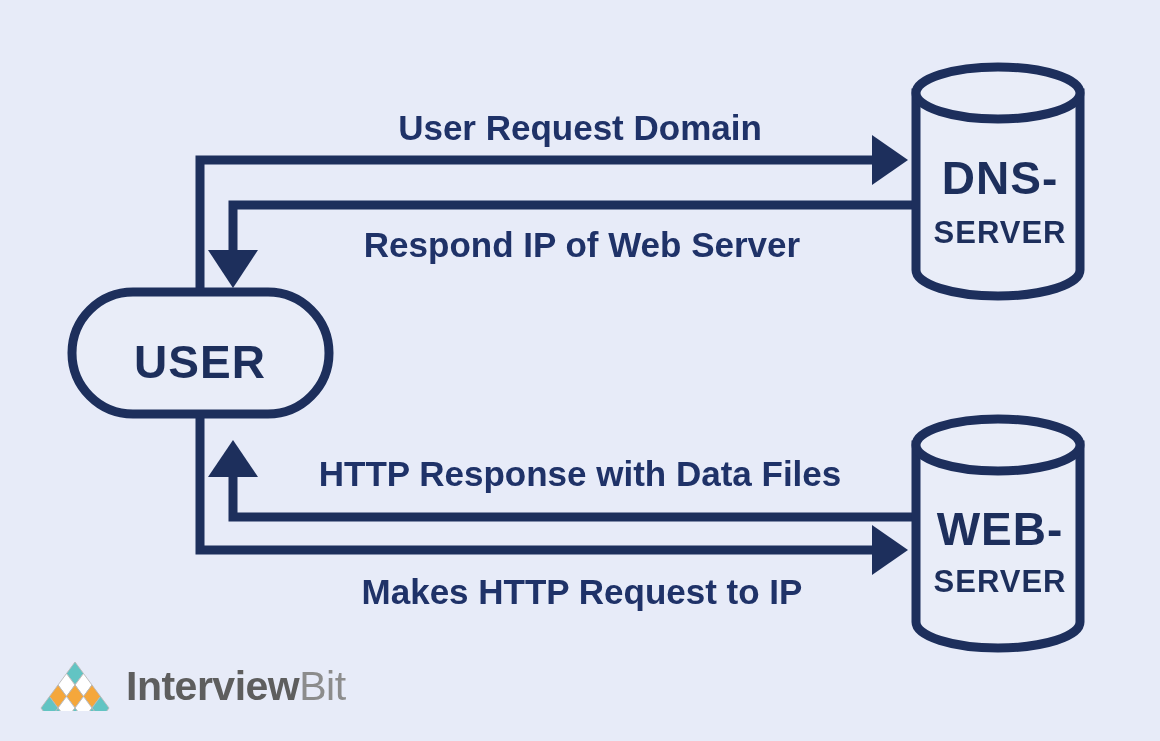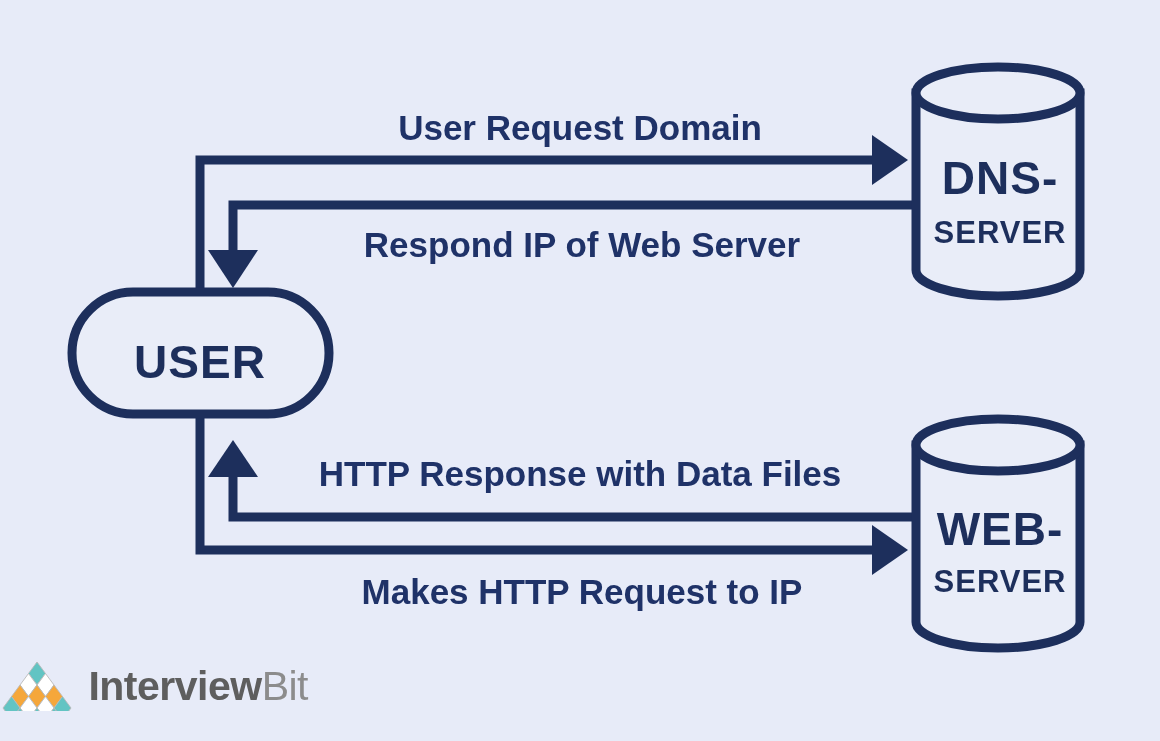--- a/index.html
+++ b/index.html
@@ -59,21 +59,20 @@
     fill: #1d2f5c;
   }
   #brand-logo {
     position: absolute;
     left: 38px;
     top: 655px;
     width: 270px;
     height: 62px;
     display: flex;
     align-items: center;
-    justify-content: flex-end;
   }
   #logo-mark {
     width: 74px;
     height: 50px;
     position: relative;
     flex: 0 0 auto;
   }
   #logo-mark svg { display: block; }
   #logo-text {
     margin-left: 14px;

